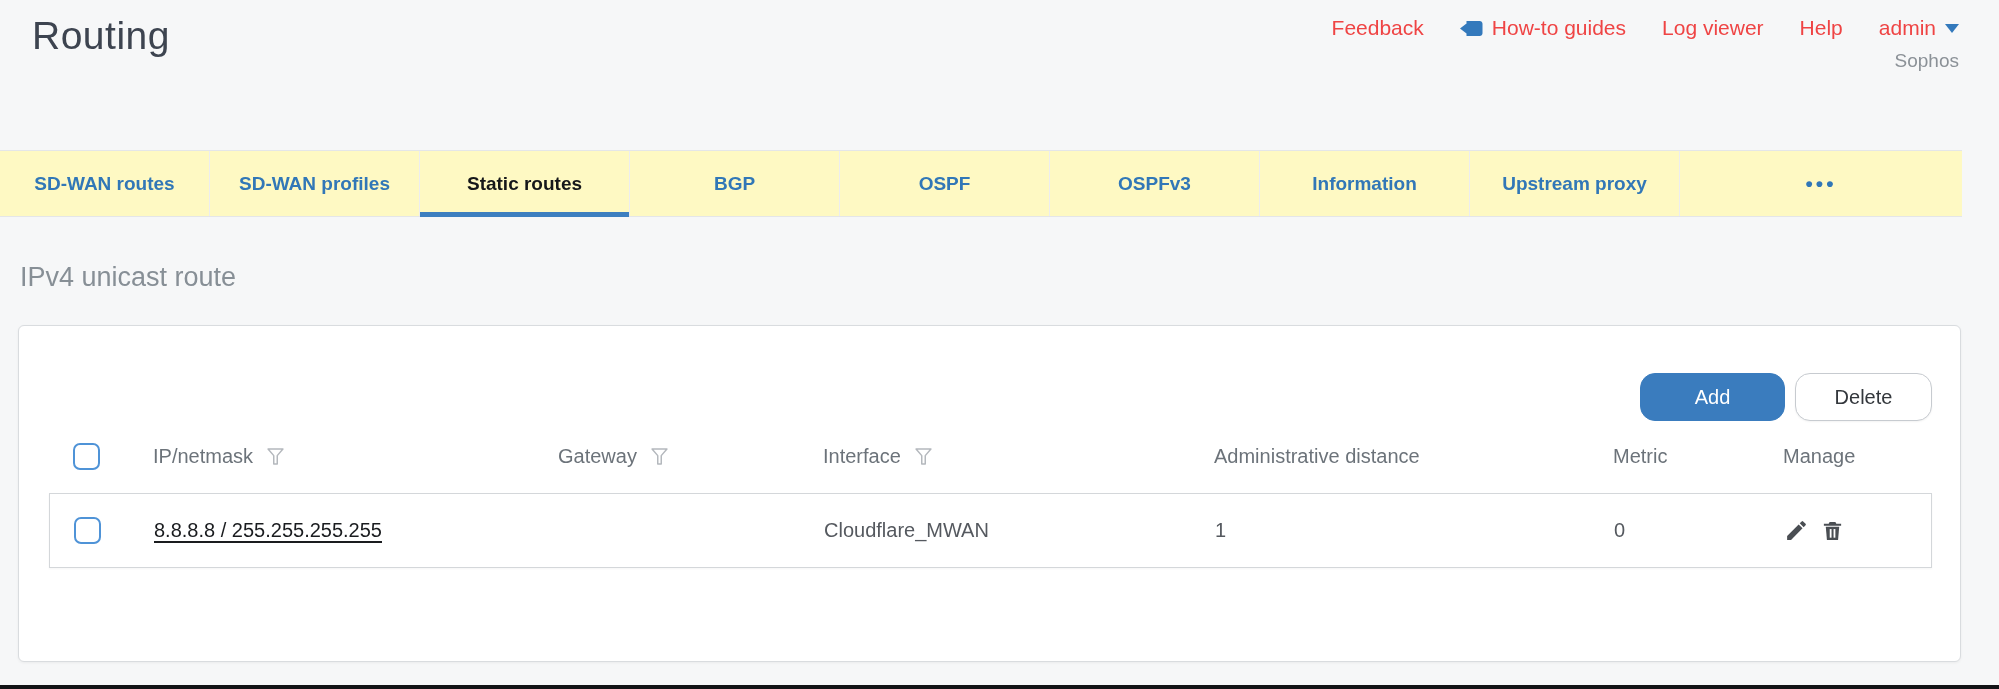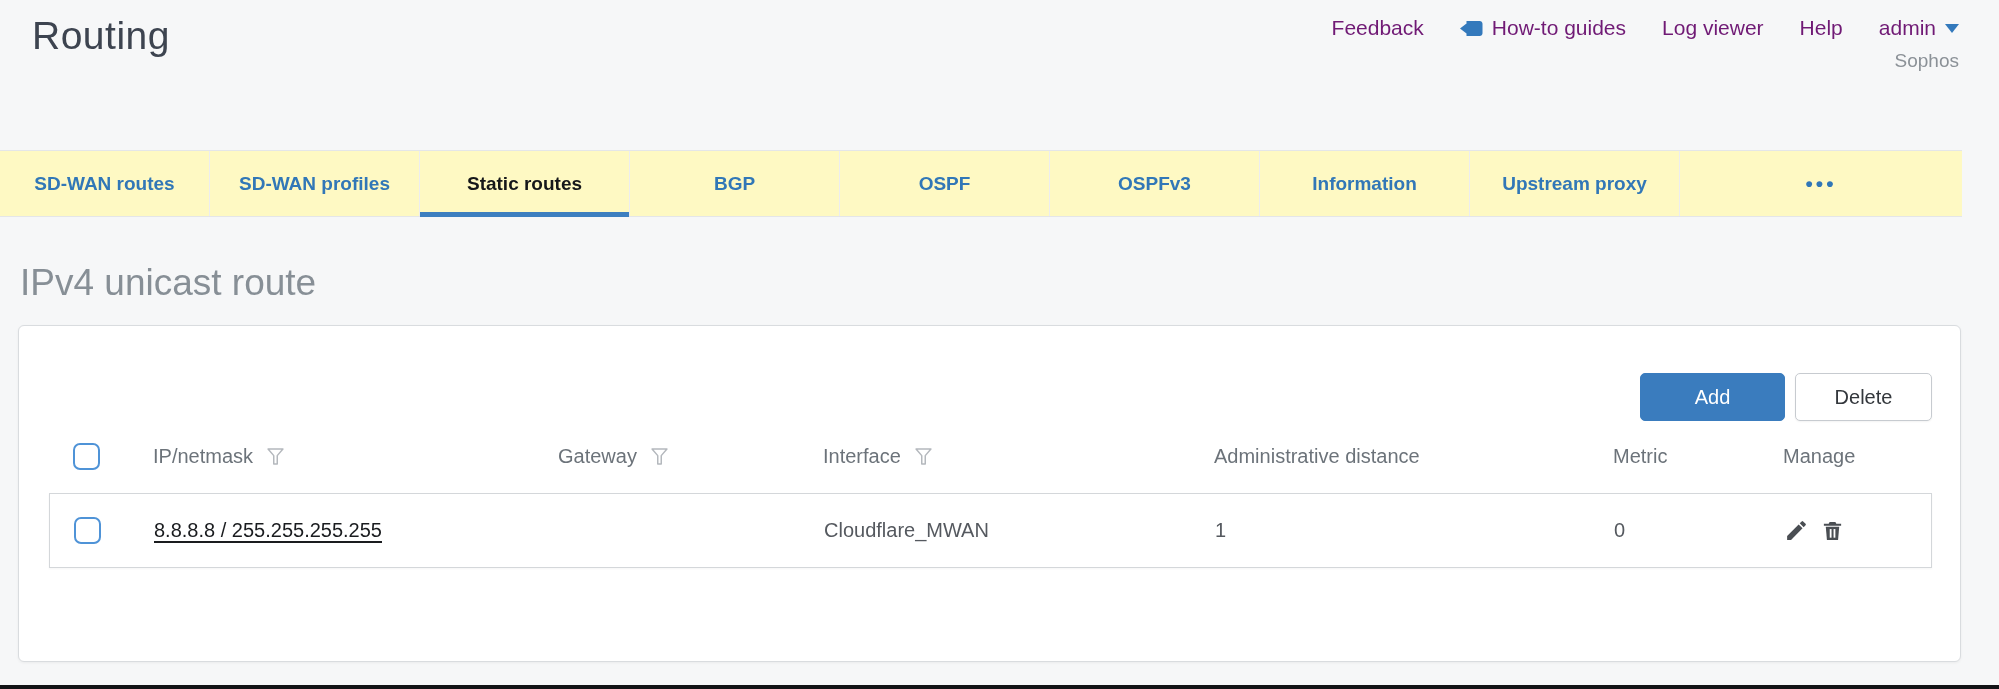--- a/index.html
+++ b/index.html
@@ -16,21 +16,21 @@
   .title {
     position: absolute; left: 20px; top: 2px; margin: 12px;
     font-size: 39px; font-weight: 400; color: #3d4450; letter-spacing: .5px;
   }
   .topnav {
     position: absolute; top: 16px; right: 40px;
     display: flex; gap: 36px; align-items: center;
     font-size: 21px;
   }
   .topnav a {
-    color: #701a75; text-decoration: none; cursor: pointer;
+    color: #ef4444; text-decoration: none; cursor: pointer;
     display: flex; align-items: center; gap: 9px; white-space: nowrap;
   }
   .brand {
     position: absolute; top: 50px; right: 40px;
     font-size: 19px; color: #8b9197;
   }
 
   
   .tabbar {
     position: absolute; top: 150px; left: 0; width: 1962px; height: 67px;
@@ -50,33 +50,33 @@
   }
   .tab-more {
     flex: 1; display: flex; align-items: center; justify-content: center;
     color: #3177b7; font-weight: 700; font-size: 21px; letter-spacing: 3px;
     cursor: pointer;
   }
 
   
   .section-heading {
     position: absolute; left: 20px; top: 262px; margin: 0;
-    font-size: 37px; font-weight: 400; color: #878f96;
+    font-size: 27px; font-weight: 400; color: #878f96;
   }
   .card {
     position: absolute; left: 18px; top: 325px; width: 1943px; height: 337px;
     background: #fff; border: 1px solid #d9dcdf; border-radius: 6px;
     box-shadow: 0 1px 3px rgba(0,0,0,.05);
   }
 
   
   .btns { position: absolute; top: 47px; right: 28px; display: flex; gap: 10px; }
   .btn {
     height: 48px; font-size: 20px; font-family: inherit;
-    border-radius: 5px; cursor: pointer;
+    border-radius: 15px; cursor: pointer;
   }
   .btn.primary { width: 145px; background: #3a7cbe; border: 1px solid #3a7cbe; color: #fff; }
   .btn.secondary {
     width: 137px; background: #fff; border: 1px solid #c7cbd0; color: #33373c;
     box-shadow: 0 1px 2px rgba(0,0,0,.05);
   }
 
   
   .thead, .trow {
     position: absolute; left: 30px; right: 28px;

